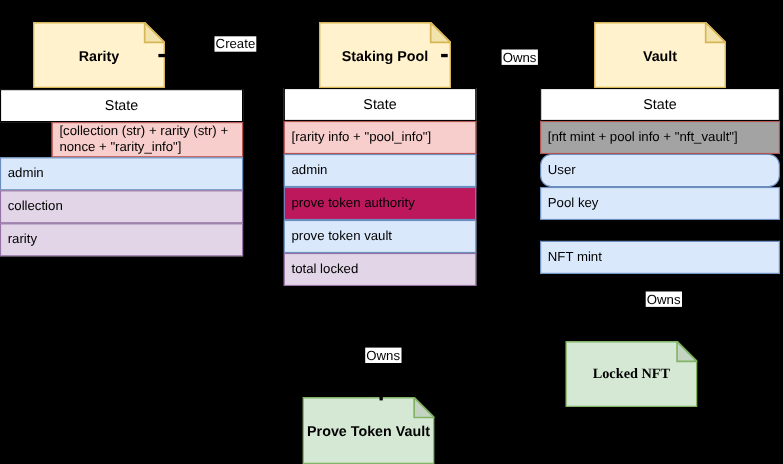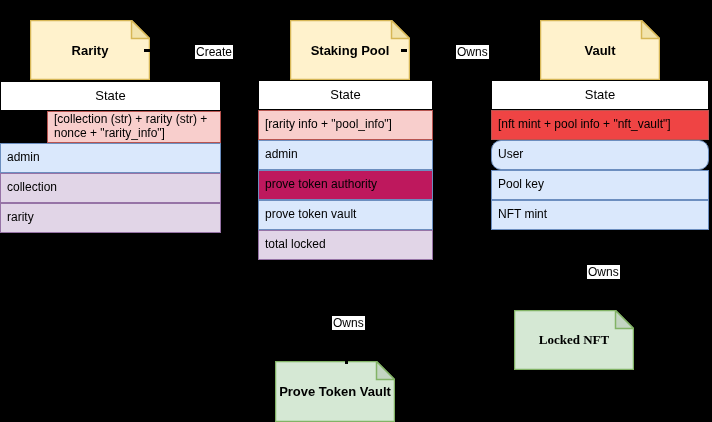--- a/index.html
+++ b/index.html
@@ -39,21 +39,21 @@
   #note-rarity   { left: 30px;  top: 20px; }
   #note-staking  { left: 290px; top: 20px; }
   #note-vault    { left: 540px; top: 20px; }
   #note-locked   { left: 514px; top: 310px; font-family: Liberation Serif, serif; }
   #note-prove    { left: 275px; top: 361px; }
 
   #table-rarity  { left: 0px;   top: 81px; width: 221px; }
   #table-staking { left: 258px; top: 80px; width: 175px; }
   #table-vault   { left: 491px; top: 80px; width: 218px; }
 
-  #label-create  { left: 195px; top: 45px; }
+  #label-create  { left: 195px; top: 33px; }
   #label-owns-1  { left: 456px; top: 45px; }
   #label-owns-2  { left: 587px; top: 265px; }
   #label-owns-3  { left: 332px; top: 316px; }
 
   #tick-1 { left: 144px; top: 49px;  width: 7px; height: 3px; }
   #tick-2 { left: 401px; top: 49px;  width: 6px; height: 3px; }
   #tick-3 { left: 343px; top: 285px; width: 4px; height: 4px; }
   #tick-4 { left: 345px; top: 358px; width: 3px; height: 6px; }
 </style>
 </head>
@@ -109,24 +109,24 @@
 <div class="state-table" id="table-staking">
     <div class="trow thead" style="background: rgb(255, 255, 255); border-color: rgb(0, 0, 0);">State</div>
     <div class="trow" style="background: rgb(248, 206, 204); border-color: rgb(184, 84, 80);">[rarity info + "pool_info"]</div>
     <div class="trow" style="background: rgb(218, 232, 252); border-color: rgb(108, 142, 191);">admin</div>
     <div class="trow" style="background: #be185d; border-color: rgb(108, 142, 191);">prove token authority</div>
     <div class="trow" style="background: rgb(218, 232, 252); border-color: rgb(108, 142, 191);">prove token vault</div>
     <div class="trow" style="background: rgb(225, 213, 231); border-color: rgb(150, 115, 166);">total locked</div>
   </div>
 <div class="state-table" id="table-vault">
     <div class="trow thead" style="background: rgb(255, 255, 255); border-color: rgb(0, 0, 0);">State</div>
-    <div class="trow" style="background: #ef4444; border-color: rgb(184, 84, 80);">[nft mint + pool info + "nft_vault"]</div>
+    <div class="trow" style="background: #a3a3a3; border-color: rgb(184, 84, 80);">[nft mint + pool info + "nft_vault"]</div>
     <div class="trow" style="background: rgb(218, 232, 252); border-color: rgb(108, 142, 191); border-radius: 10px;">User</div>
     <div class="trow" style="background: rgb(218, 232, 252); border-color: rgb(108, 142, 191);">Pool key</div>
-    <div class="trow" style="background: rgb(218, 232, 252); border-color: rgb(108, 142, 191);">NFT mint</div>
+    <div class="trow" style="background: rgb(218, 232, 252); border-color: rgb(108, 142, 191); margin-top: 19px;">NFT mint</div>
   </div>
 
 <div class="edge-label" id="label-create">Create</div>
 <div class="edge-label" id="label-owns-1">Owns</div>
 <div class="edge-label" id="label-owns-2">Owns</div>
 <div class="edge-label" id="label-owns-3">Owns</div>
 
 <div class="tick" id="tick-1"></div>
 <div class="tick" id="tick-2"></div>
 <div class="tick" id="tick-3"></div>

